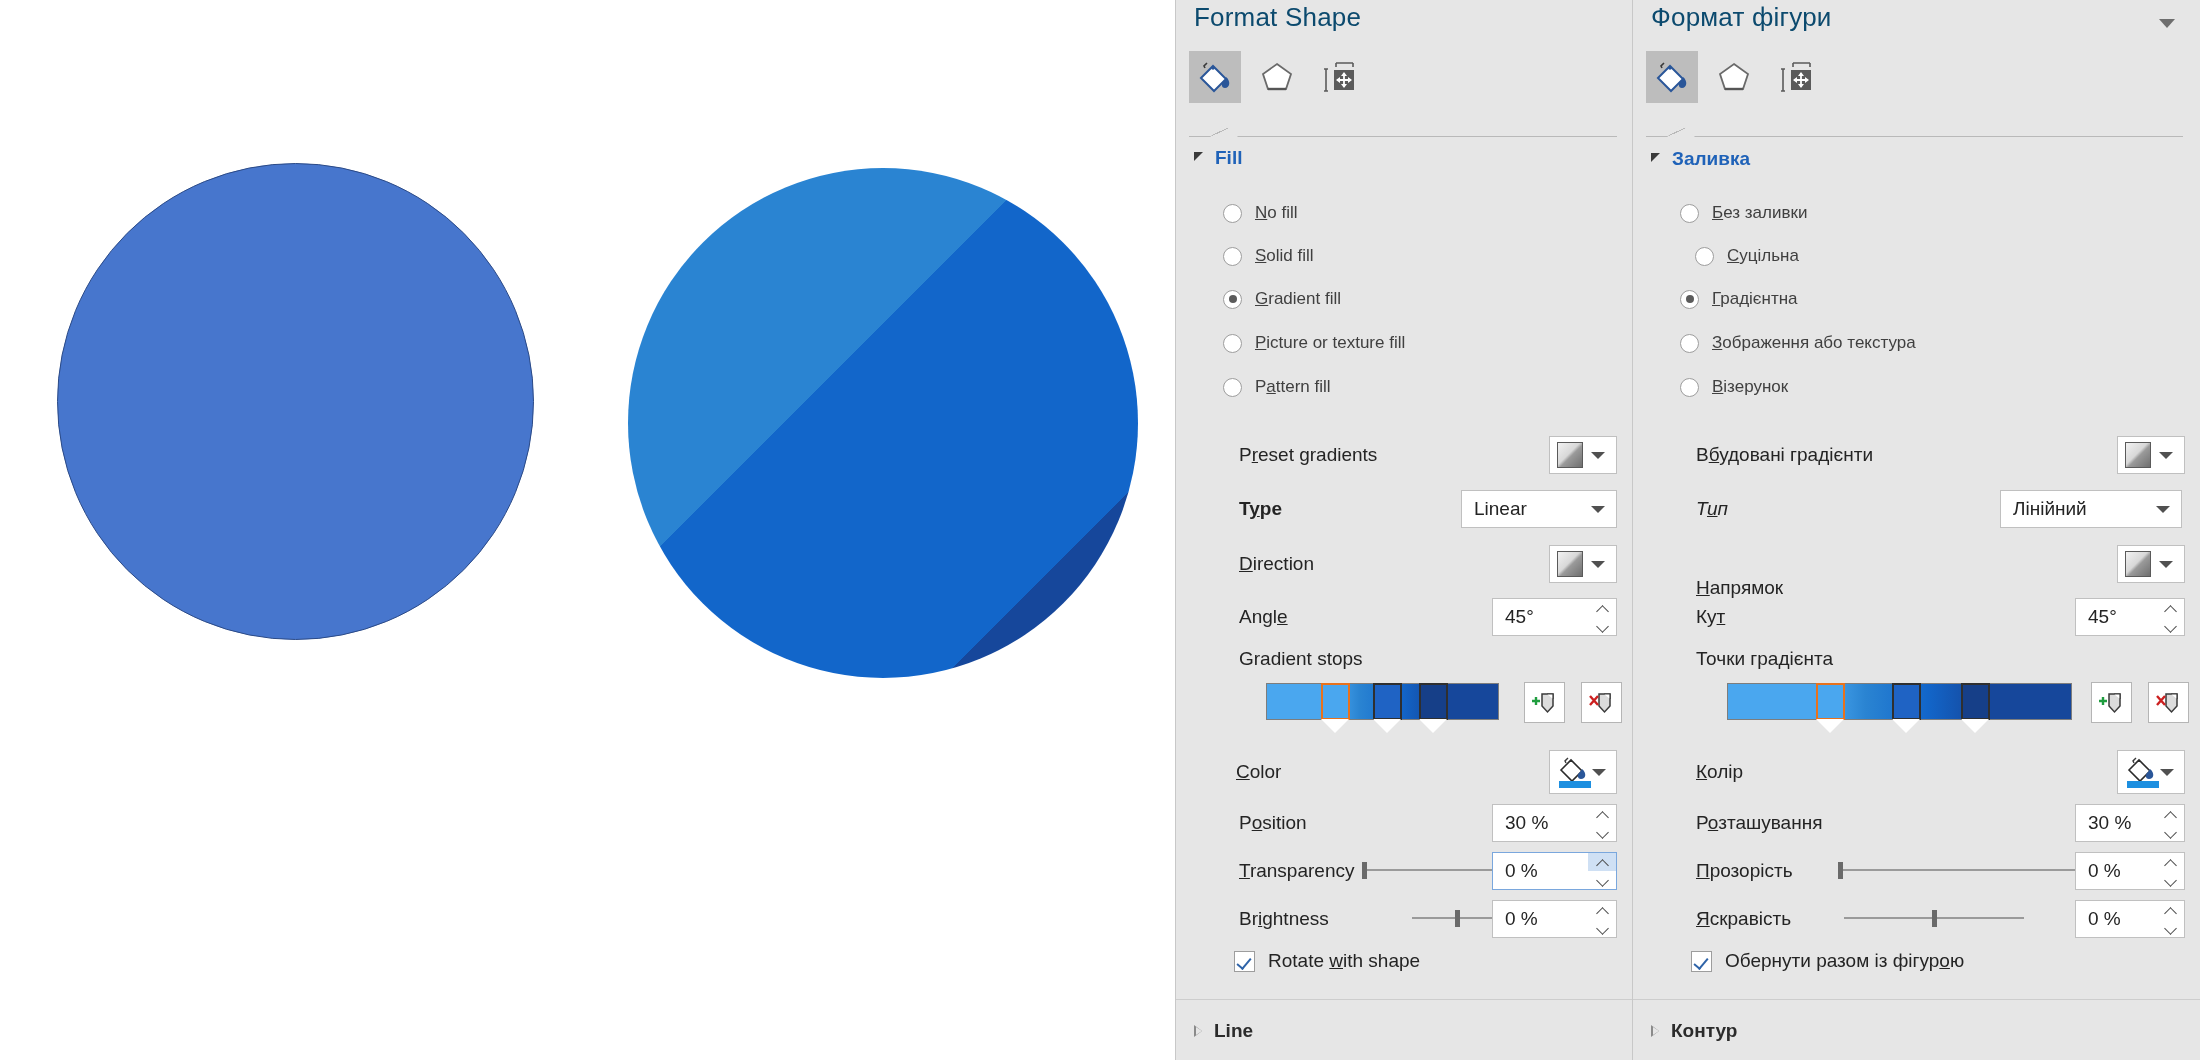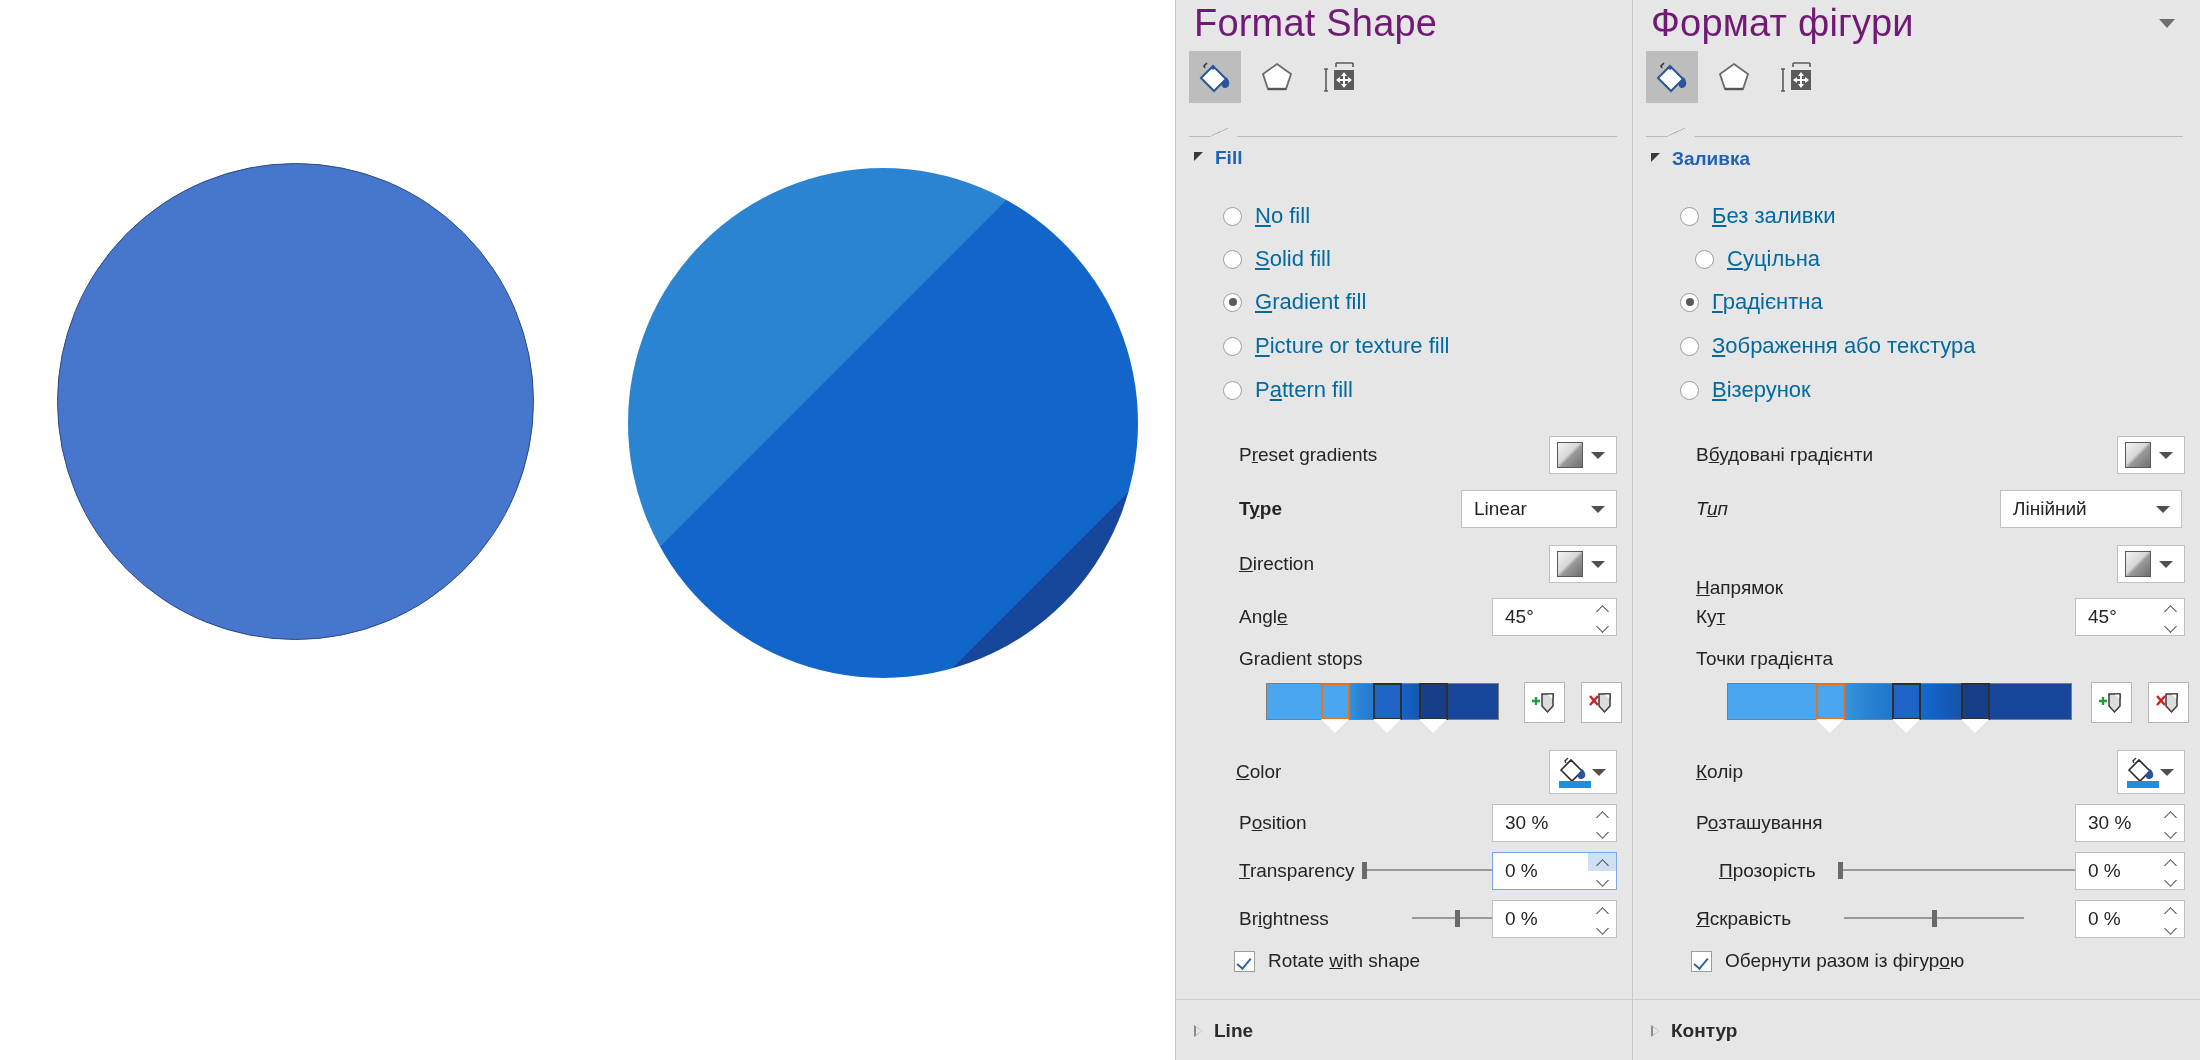--- a/index.html
+++ b/index.html
@@ -57,22 +57,22 @@
     height: 1060px;
     background: #e6e6e6;
     box-sizing: border-box;
   }
   #panel-en { left: 1175px; width: 457px; border-left: 1px solid #c8c8c8; }
   #panel-uk { left: 1632px; width: 568px; border-left: 1px solid #c8c8c8; }
 
   .panel-title {
     position: absolute;
     left: 18px; top: 2px;
-    font-size: 38px;
-    color: #701a75;
+    font-size: 26px;
+    color: #0c4a6e;
     letter-spacing: .2px;
     white-space: nowrap;
   }
   .panel-collapse {
     position: absolute;
     right: 22px; top: 14px;
     width: 22px; height: 18px;
     cursor: pointer;
   }
   .panel-collapse::after {
@@ -186,21 +186,21 @@
     flex: none;
   }
   .radio.on::after {
     content: "";
     position: absolute;
     left: 4.5px; top: 4.5px;
     width: 8px; height: 8px;
     border-radius: 50%;
     background: #5b5b5b;
   }
-  .rlabel { font-size: 22px; color: #0369a1; white-space: nowrap; }
+  .rlabel { font-size: 17px; color: #404040; white-space: nowrap; }
   .acc { text-decoration: underline; }
 
   
   .field-label {
     position: absolute;
     font-size: 19px;
     color: #242424;
     white-space: nowrap;
   }
 
@@ -570,21 +570,21 @@
     <div class="rlabel"><span class="acc">В</span><span>ізерунок</span></div>
   </div>
 
   <div class="field-label" style="left:63px; top:444px;"><span>В</span><span class="acc">б</span><span>удовані градієнти</span></div>
   <div class="field-label" style="left:63px; top:498px;font-style:italic;"><span>Т</span><span class="acc">и</span><span>п</span></div>
   <div class="field-label" style="left:63px; top:577px;"><span class="acc">Н</span><span>апрямок</span></div>
   <div class="field-label" style="left:63px; top:606px;"><span>Ку</span><span class="acc">т</span></div>
   <div class="field-label" style="left:63px; top:648px;">Точки градієнта</div>
   <div class="field-label" style="left:63px; top:761px;text-align:right;"><span class="acc">К</span><span>олір</span></div>
   <div class="field-label" style="left:63px; top:812px;"><span>Р</span><span class="acc">о</span><span>зташування</span></div>
-  <div class="field-label" style="left:63px; top:860px;margin-left:23px;"><span class="acc">П</span><span>розорість</span></div>
+  <div class="field-label" style="left:63px; top:860px;"><span class="acc">П</span><span>розорість</span></div>
   <div class="field-label" style="left:63px; top:908px;"><span class="acc">Я</span><span>скравість</span></div>
 
   <div class="check-row" style="left:58px; top:950px;">
     <div class="checkbox on"></div>
     <div class="clabel"><span>Обернути разом із фігур</span><span class="acc">о</span><span>ю</span></div>
   </div>
 
   <div class="sec-divider" style="left:0; top:999px; width:568px;"></div>
   <div class="sec-head" style="left:18px; top:1020px;">
     <div class="sec-tri-closed"></div>

